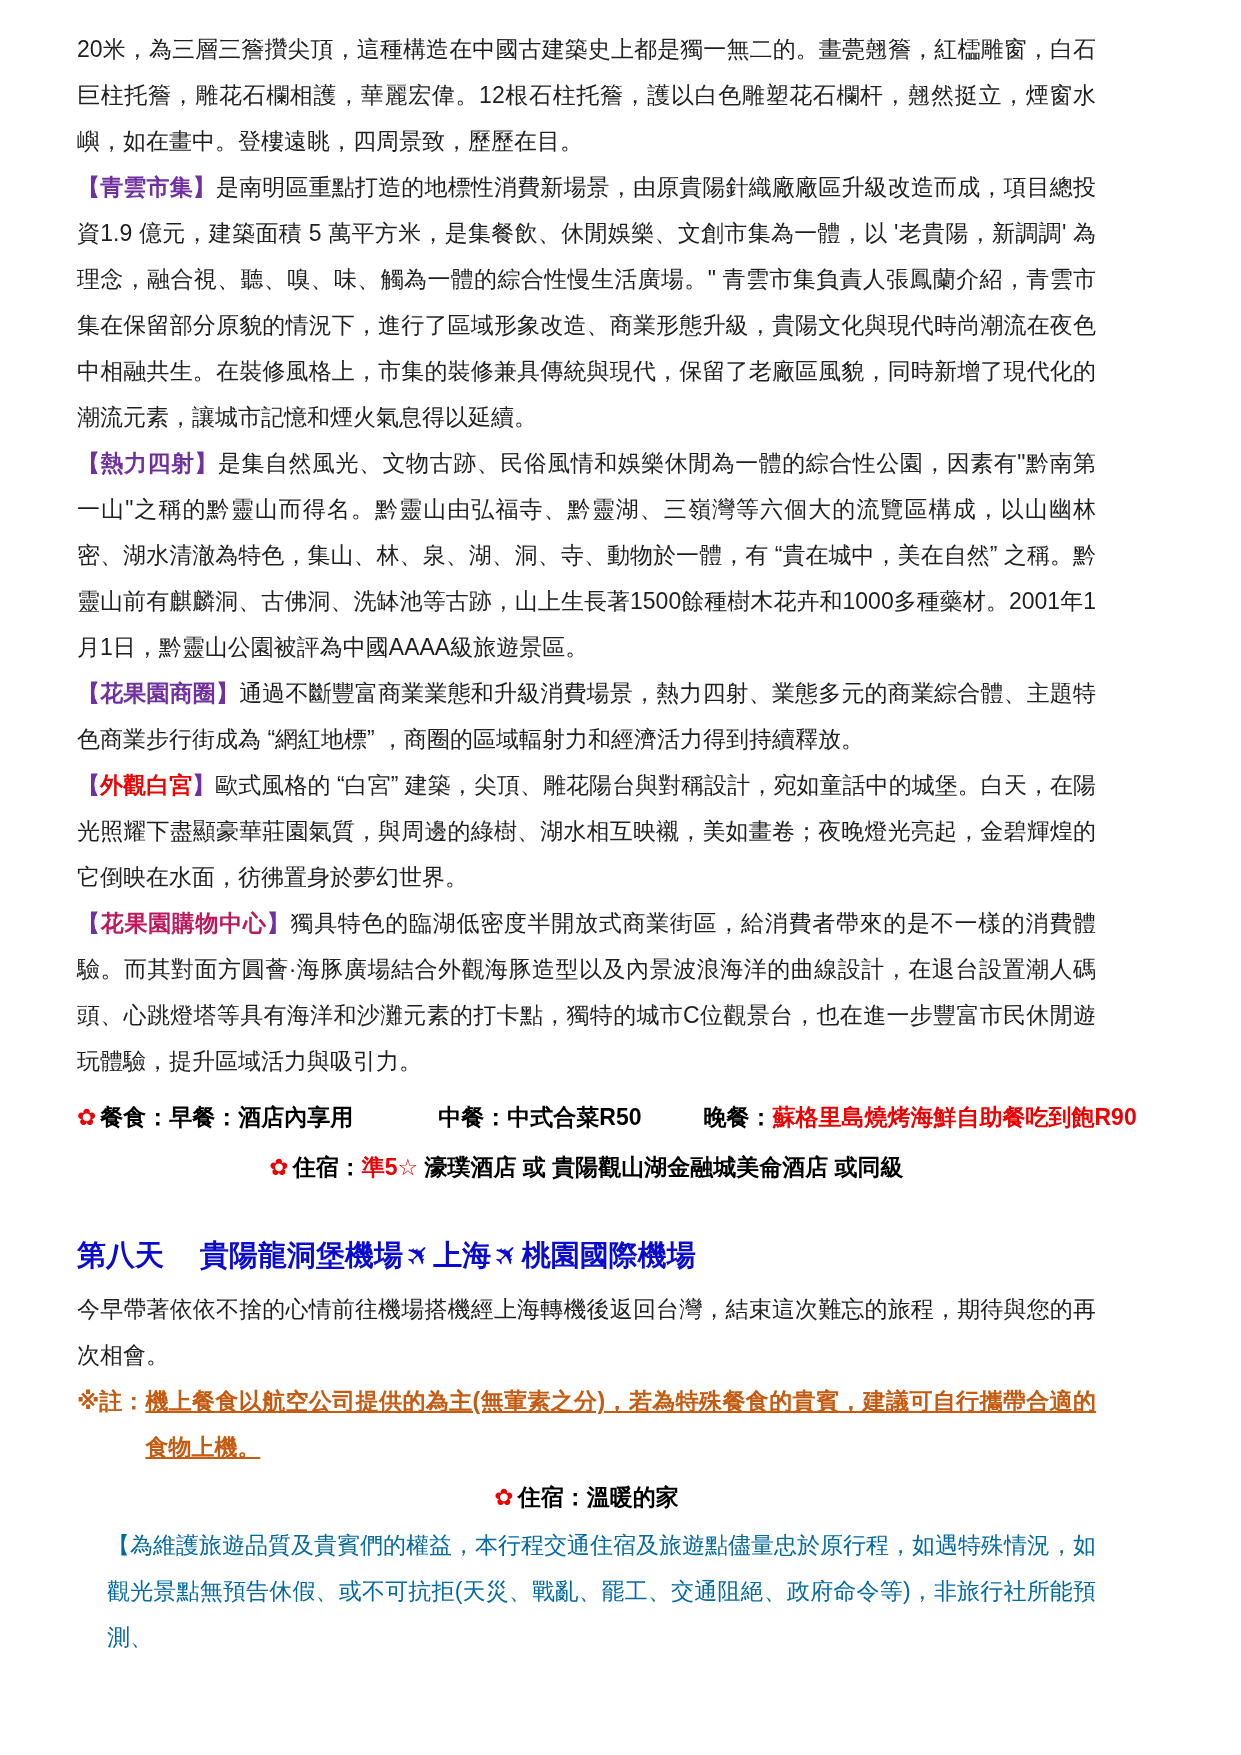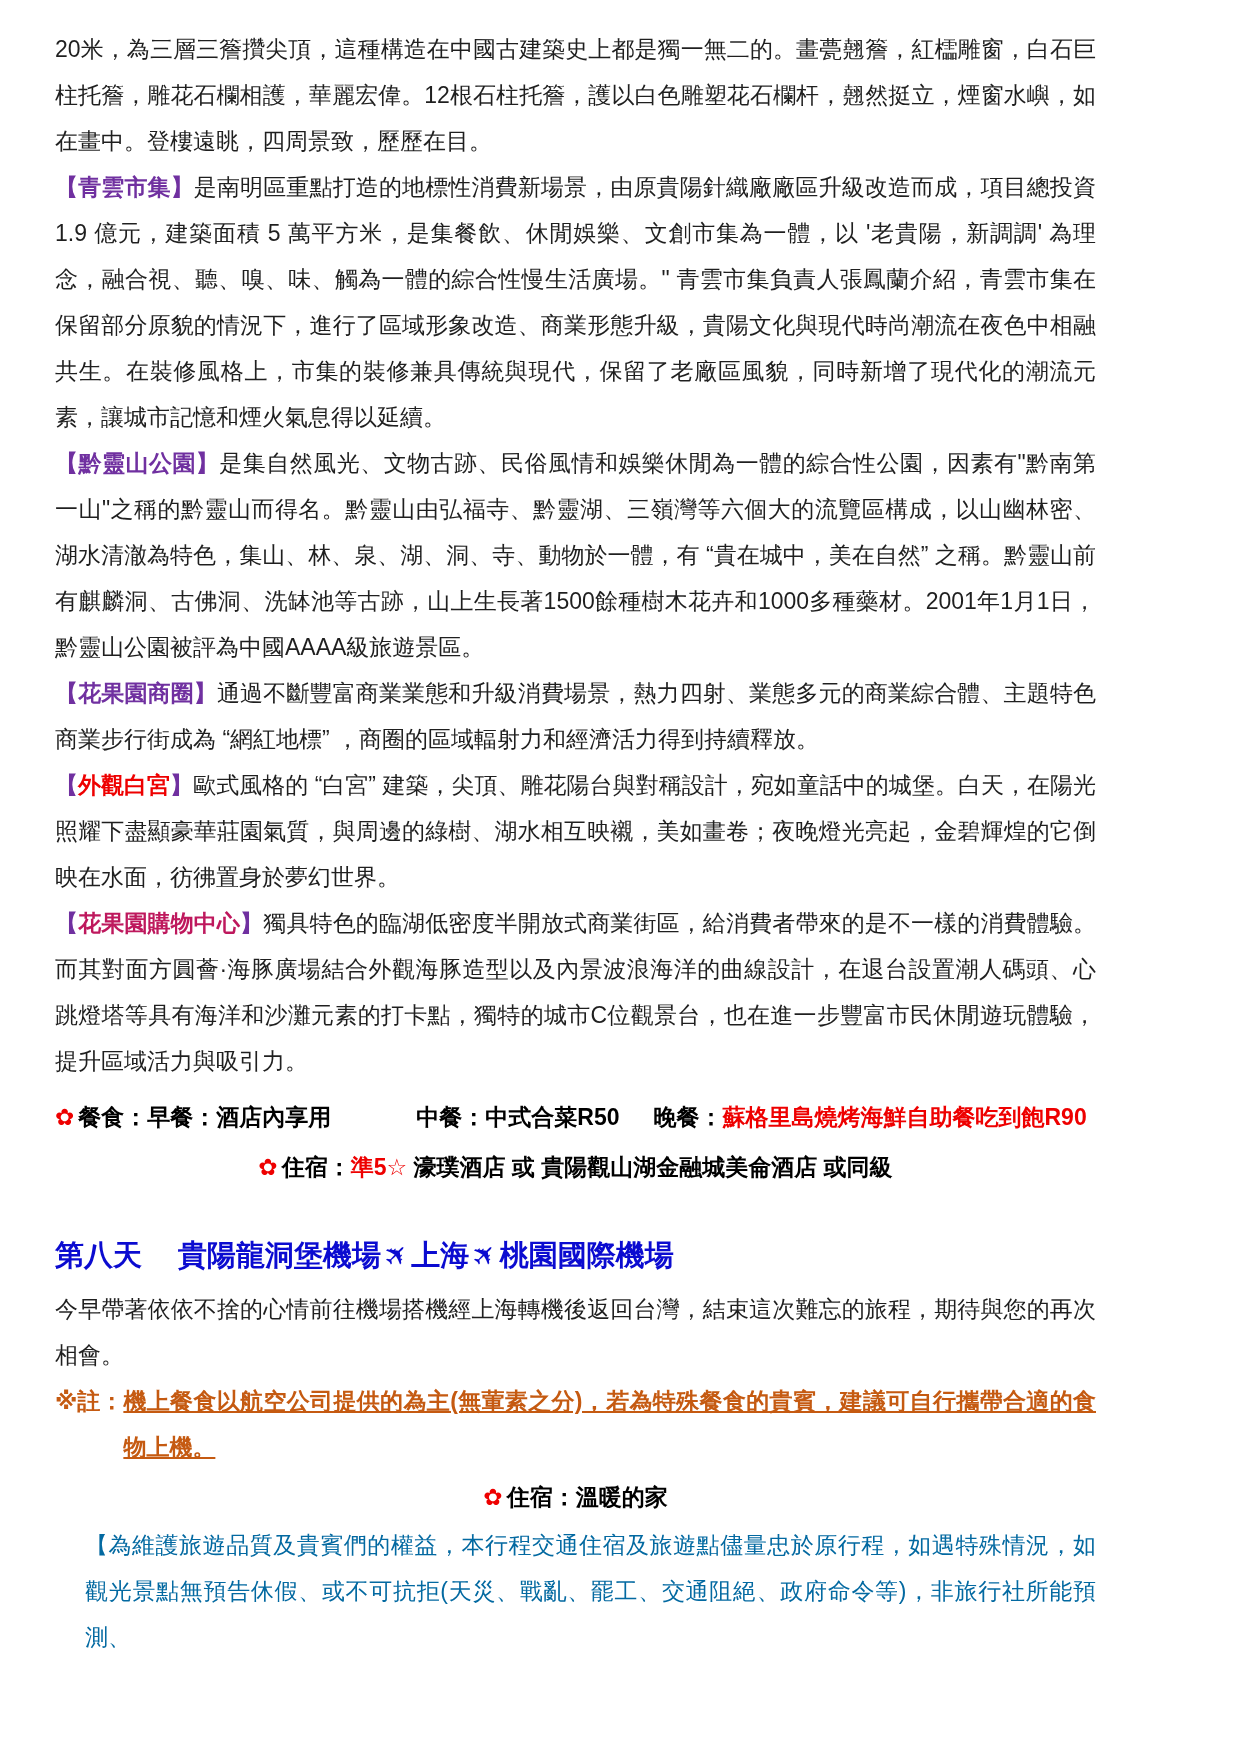--- a/index.html
+++ b/index.html
@@ -1,34 +1,34 @@
 <!DOCTYPE html>
 <html><head>
 <meta charset="utf-8">
 <style>
   html,body{margin:0;padding:0;background:#ffffff;}
   .page{
     position:relative;
     width:1152px;height:1755px;
     box-sizing:border-box;
-    padding:26px 56px 0 55px;
+    padding:26px 56px 0 77px;
     overflow:hidden;
     font-family:"Liberation Sans","DejaVu Sans",sans-serif;
     font-size:23px;
     line-height:46px;
     color:#1f1f1f;
     background:#ffffff;
   }
   p{margin:0;text-align:justify;}
   .hdr{font-weight:700;}
   .meal-line{font-weight:700;color:#000;white-space:nowrap;text-align:left;margin-top:10px;}
   .stay-line{font-weight:700;color:#000;white-space:nowrap;text-align:center;margin-top:4px;}
   .flower{margin-right:4px;}
   .g1{margin-left:85px;}
-  .g2{margin-left:34px;}
+  .g2{margin-left:62px;}
   .g3{margin-left:80px;}
   .g4{margin-left:60px;}
   .day8{margin-top:40px;}
   .day8-heading{
     font-size:29px;
     font-weight:700;
     line-height:50px;
     margin:0 0 6px 0;
     white-space:nowrap;
   }
@@ -44,21 +44,21 @@
 
 <div class="page">
 
   <p>20米，為三層三簷攢尖頂，這種構造在中國古建築史上都是獨一無二的。畫甍翹簷，紅櫺雕窗，白石巨柱托簷，雕花石欄相護，華麗宏偉。12根石柱托簷，護以白色雕塑花石欄杆，翹然挺立，煙窗水嶼，如在畫中。登樓遠眺，四周景致，歷歷在目。</p>
 
   <p>
     <span class="hdr"><span style="color: rgb(112, 48, 160);">【</span><span style="color: rgb(112, 48, 160);">青雲市集</span><span style="color: rgb(112, 48, 160);">】</span></span><span>是南明區重點打造的地標性消費新場景，由原貴陽針織廠廠區升級改造而成，項目總投資1.9 億元，建築面積 5 萬平方米，是集餐飲、休閒娛樂、文創市集為一體，以 '老貴陽，新調調' 為理念，融合視、聽、嗅、味、觸為一體的綜合性慢生活廣場。" 青雲市集負責人張鳳蘭介紹，青雲市集在保留部分原貌的情況下，進行了區域形象改造、商業形態升級，貴陽文化與現代時尚潮流在夜色中相融共生。在裝修風格上，市集的裝修兼具傳統與現代，保留了老廠區風貌，同時新增了現代化的潮流元素，讓城市記憶和煙火氣息得以延續。</span>
   </p>
 
   <p>
-    <span class="hdr"><span style="color: rgb(112, 48, 160);">【</span><span style="color: rgb(112, 48, 160);">黔靈山公園</span><span style="color: rgb(112, 48, 160);">】</span></span><span>是集自然風光、文物古跡、民俗風情和娛樂休閒為一體的綜合性公園，因素有"黔南第一山"之稱的黔靈山而得名。黔靈山由弘福寺、黔靈湖、三嶺灣等六個大的流覽區構成，以山幽林密、湖水清澈為特色，集山、林、泉、湖、洞、寺、動物於一體，有 “貴在城中，美在自然” 之稱。黔靈山前有麒麟洞、古佛洞、洗缽池等古跡，山上生長著1500餘種樹木花卉和1000多種藥材。2001年1月1日，黔靈山公園被評為中國AAAA級旅遊景區。</span>
+    <span class="hdr"><span style="color: rgb(112, 48, 160);">【</span><span style="color: rgb(112, 48, 160);">熱力四射</span><span style="color: rgb(112, 48, 160);">】</span></span><span>是集自然風光、文物古跡、民俗風情和娛樂休閒為一體的綜合性公園，因素有"黔南第一山"之稱的黔靈山而得名。黔靈山由弘福寺、黔靈湖、三嶺灣等六個大的流覽區構成，以山幽林密、湖水清澈為特色，集山、林、泉、湖、洞、寺、動物於一體，有 “貴在城中，美在自然” 之稱。黔靈山前有麒麟洞、古佛洞、洗缽池等古跡，山上生長著1500餘種樹木花卉和1000多種藥材。2001年1月1日，黔靈山公園被評為中國AAAA級旅遊景區。</span>
   </p>
 
   <p>
     <span class="hdr"><span style="color: rgb(112, 48, 160);">【</span><span style="color: rgb(112, 48, 160);">花果園商圈</span><span style="color: rgb(112, 48, 160);">】</span></span><span>通過不斷豐富商業業態和升級消費場景，熱力四射、業態多元的商業綜合體、主題特色商業步行街成為 “網紅地標” ，商圈的區域輻射力和經濟活力得到持續釋放。</span>
   </p>
 
   <p>
     <span class="hdr"><span style="color: rgb(112, 48, 160);">【</span><span style="color: rgb(238, 0, 0);">外觀白宮</span><span style="color: rgb(112, 48, 160);">】</span></span><span>歐式風格的 “白宮” 建築，尖頂、雕花陽台與對稱設計，宛如童話中的城堡。白天，在陽光照耀下盡顯豪華莊園氣質，與周邊的綠樹、湖水相互映襯，美如畫卷；夜晚燈光亮起，金碧輝煌的它倒映在水面，彷彿置身於夢幻世界。</span>
   </p>
 

